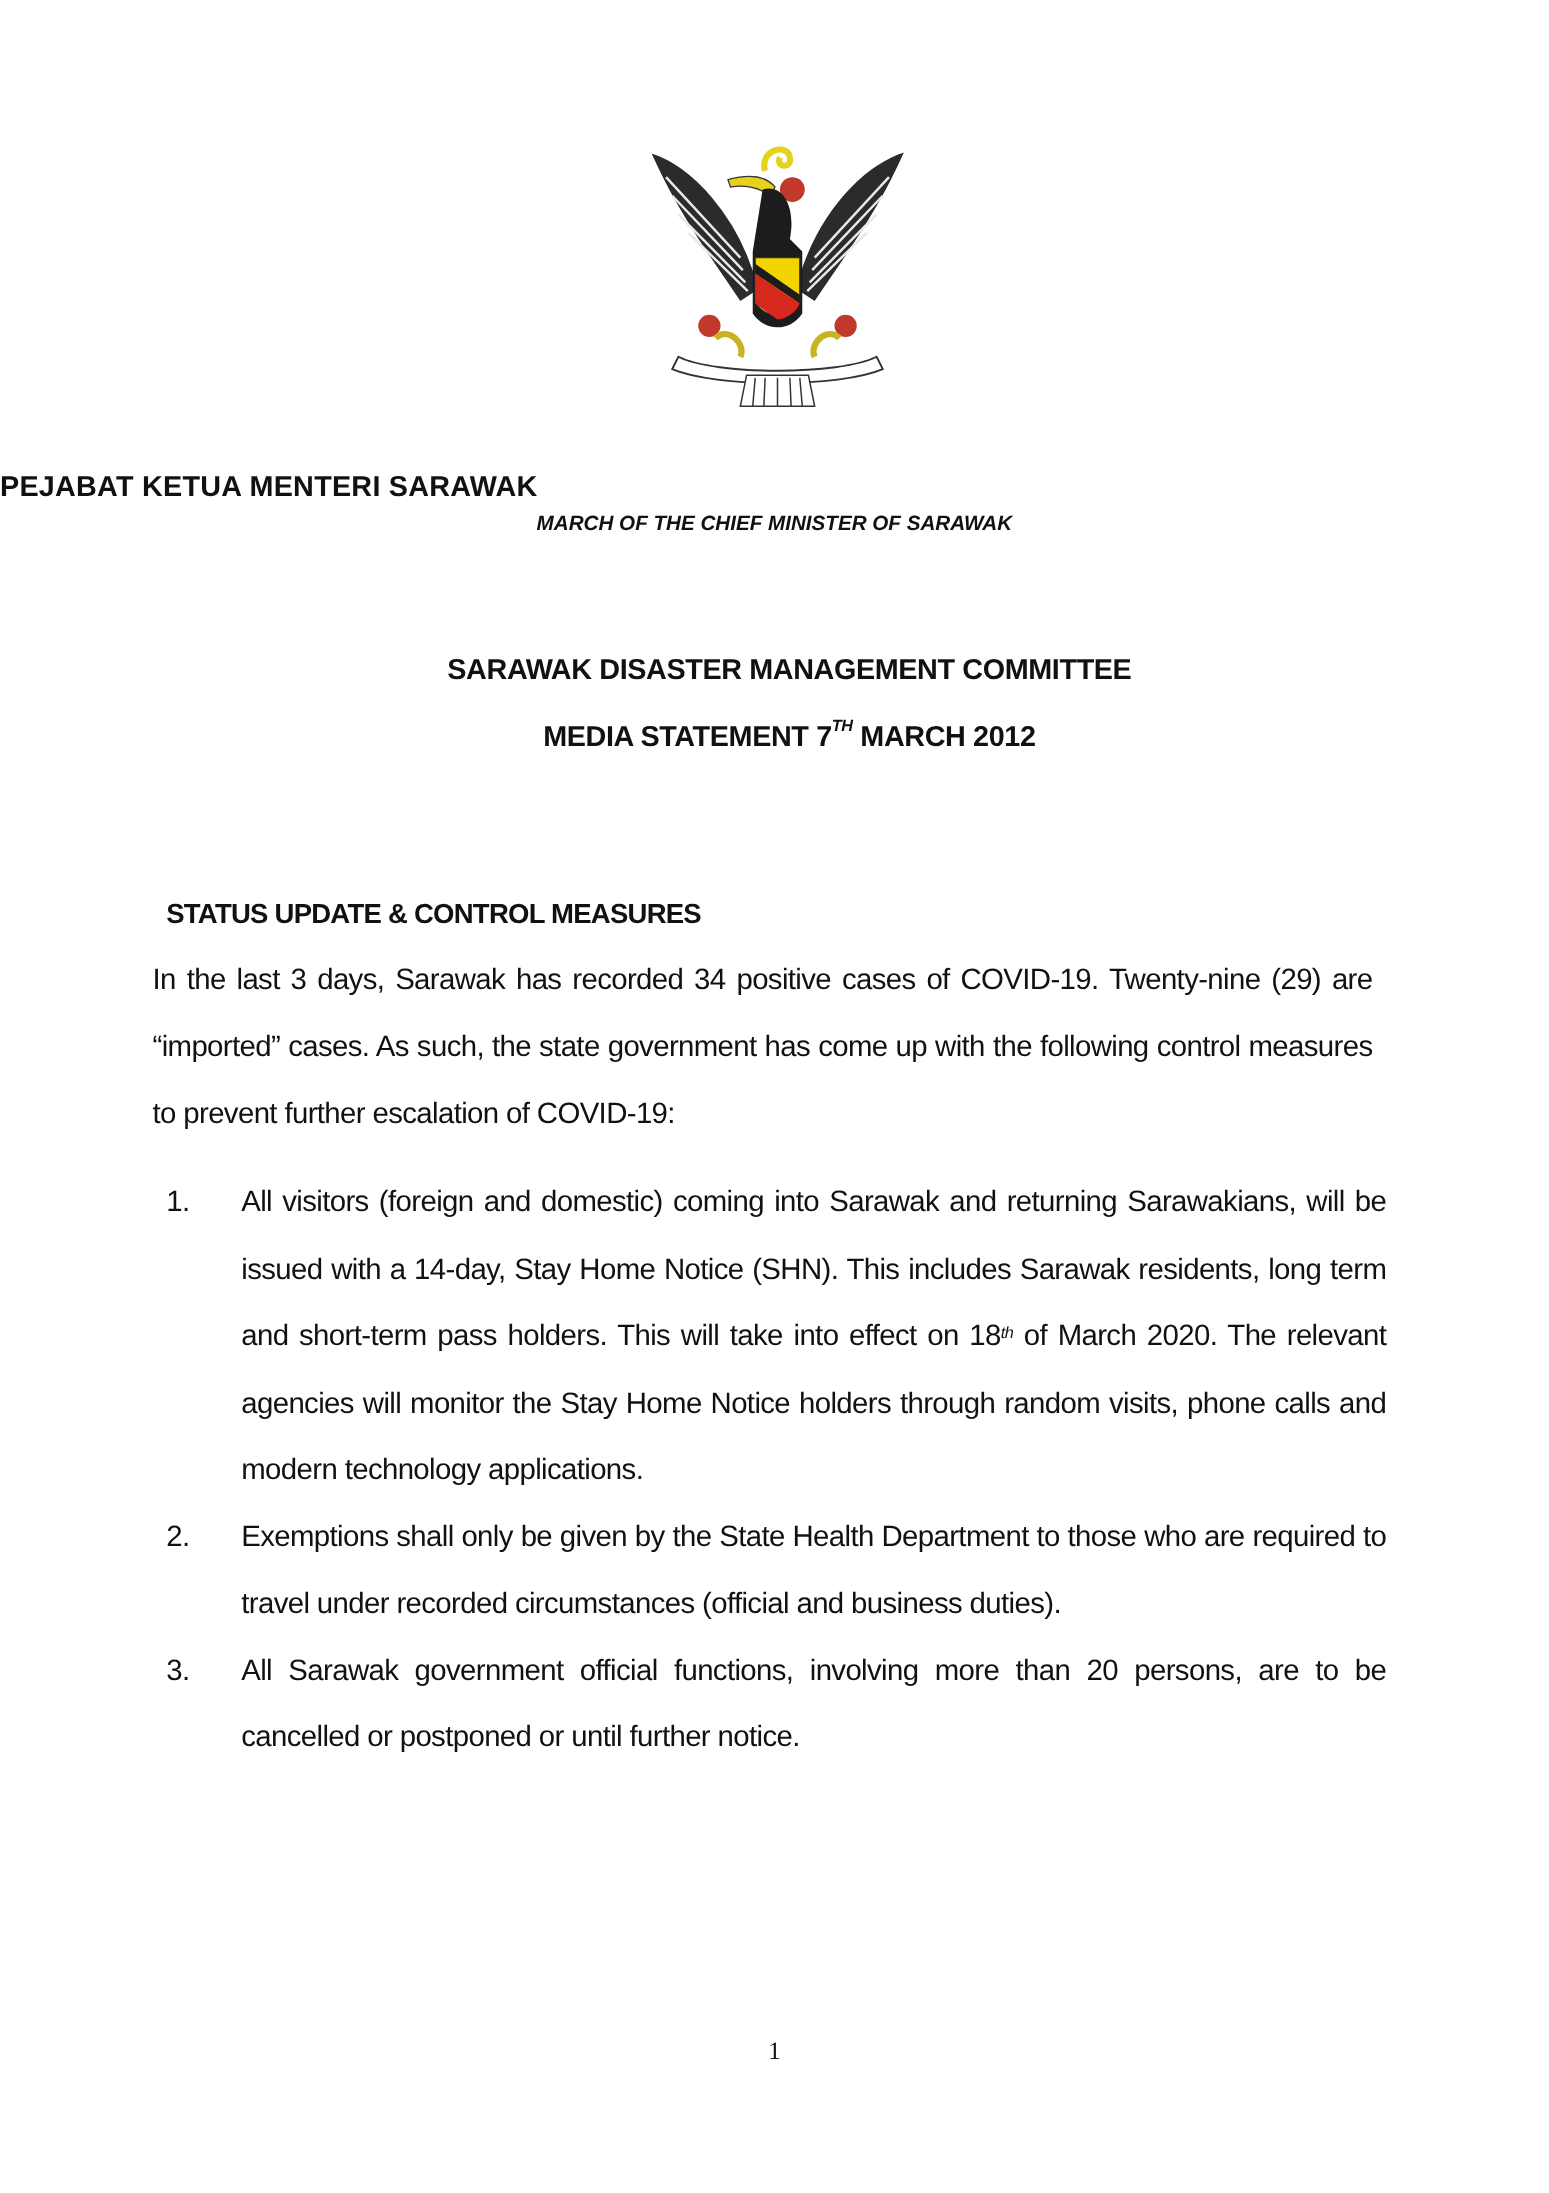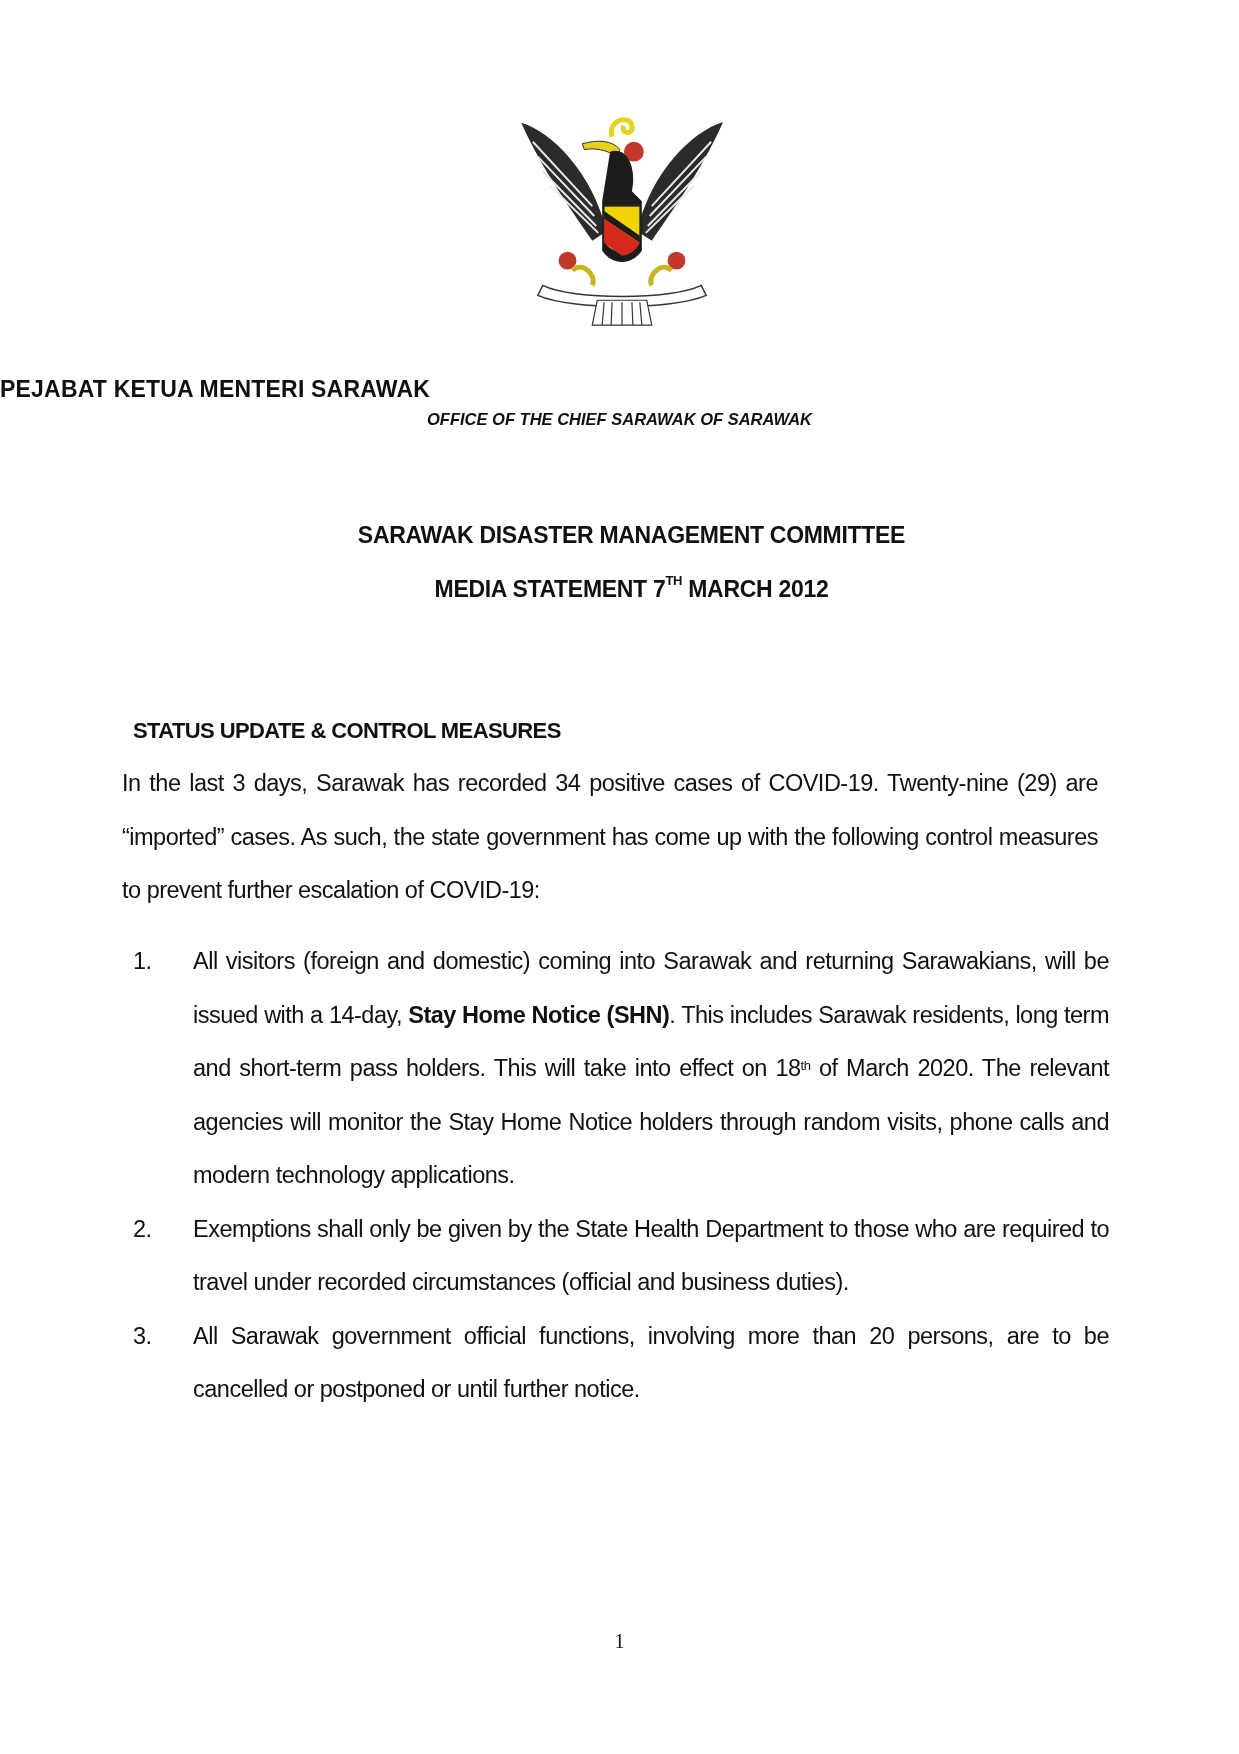--- a/index.html
+++ b/index.html
@@ -3,29 +3,29 @@
 <meta charset="utf-8">
 <style>
   html, body { margin:0; padding:0; background:#ffffff; }
   body { width:1239px; height:1754px; position:relative; overflow:hidden; color:#111; font-family:"Liberation Sans", sans-serif; }
   .logo { position:absolute; left:513px; top:112px; width:218px; height:218px; }
   .hdr1 { position:absolute; left:0; width:1239px; top:376px; font-family:"Liberation Sans", sans-serif; font-weight:bold; font-size:23px; letter-spacing:0.2px; }
   .hdr2 { position:absolute; left:0; width:1239px; top:410px; text-align:center; font-family:"Liberation Sans", sans-serif; font-weight:bold; font-style:italic; font-size:16.5px; }
   .title1, .title2 { position:absolute; left:0; width:1239px; text-align:center; font-family:"Liberation Sans", sans-serif; font-weight:bold; font-size:23px; letter-spacing:-0.3px;margin-left:12px; }
   .title1 { top:522px; }
   .title2 { top:576px; }
-  sup { font-size:13px; vertical-align:top; position:relative; top:-3px; }
+  sup { font-size:13px; vertical-align:top; position:relative; top:-3px;font-style:italic; }
   .section { position:absolute; left:133px; top:698px; font-family:"Liberation Sans", sans-serif; font-weight:bold; font-size:22px; letter-spacing:-0.6px;margin-top:20px; }
   .body { position:absolute; left:122px; width:976px; font-family:"Liberation Sans", sans-serif; font-size:23.5px; line-height:53.5px; letter-spacing:-0.5px; text-align:justify; }
   .intro { top:757px; }
   .list { position:absolute; left:133px; width:976px; top:935px; font-family:"Liberation Sans", sans-serif; font-size:23.5px; line-height:53.5px; letter-spacing:-0.5px; }
   .li { display:flex; }
   .num { width:60px; flex:none; }
   .txt { flex:1; text-align:justify; }
-  .bold { font-weight:bold; }
+  .bold { font-weight:normal; }
   .pageno { position:absolute; left:0; width:1239px; top:1630px; text-align:center; font-family:"Liberation Serif", serif; font-size:20px; }
 </style>
 </head>
 <body>
 
 <svg class="logo" viewBox="0 0 220 220">
 
   <g>
     <path d="M8 10 C40 20 80 60 95 120 L80 130 C60 100 30 60 8 10 Z" fill="#2b2b2b"></path>
     <path d="M8 10 C40 20 80 60 95 120" stroke="#fff" stroke-width="1.5" fill="none"></path>
@@ -54,21 +54,21 @@
 
   <g stroke="#333" stroke-width="1.2" fill="#fff">
     <path d="M85 190 L80 215 L140 215 L135 190 Z"></path>
     <path d="M92 192 L90 215 M100 192 L99 215 M110 192 L110 215 M120 192 L121 215 M128 192 L130 215"></path>
   </g>
   <path d="M60 160 C70 150 85 165 80 175" stroke="#c9b320" stroke-width="5" fill="none"></path>
   <path d="M160 160 C150 150 135 165 140 175" stroke="#c9b320" stroke-width="5" fill="none"></path>
 </svg>
 
 <div class="hdr1">PEJABAT KETUA MENTERI SARAWAK</div>
-<div class="hdr2">OFFICE OF THE CHIEF SARAWAK OF SARAWAK</div>
+<div class="hdr2">MARCH OF THE CHIEF MINISTER OF SARAWAK</div>
 
 <div class="title1">SARAWAK DISASTER MANAGEMENT COMMITTEE</div>
 <div class="title2"><span>MEDIA STATEMENT 7</span><sup>TH</sup><span> MARCH 2012</span></div>
 
 <div class="section">STATUS UPDATE &amp; CONTROL MEASURES</div>
 <div class="body intro">In the last 3 days, Sarawak has recorded 34 positive cases of COVID-19. Twenty-nine (29) are “imported” cases. As such, the state government has come up with the following control measures to prevent further escalation of COVID-19:</div>
 
 <div class="list">
   <div class="li">
     <div class="num">1.</div>

